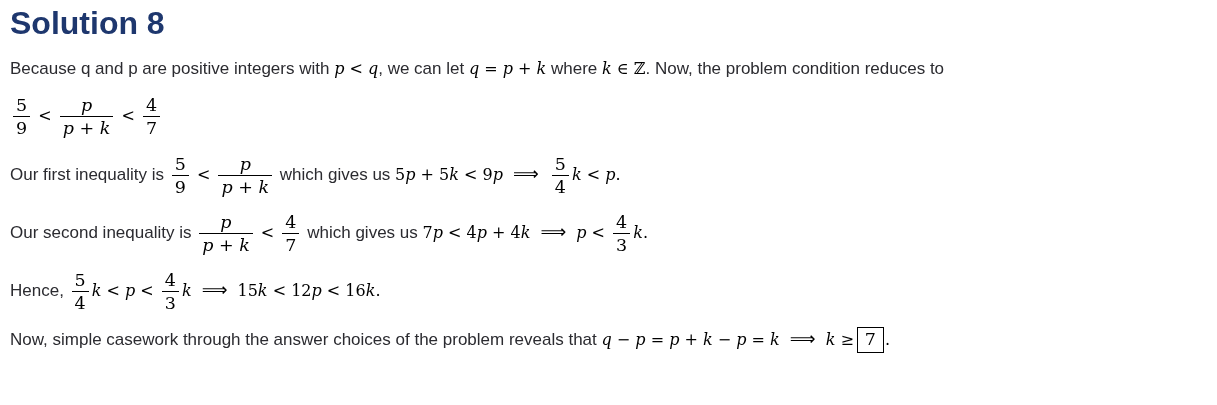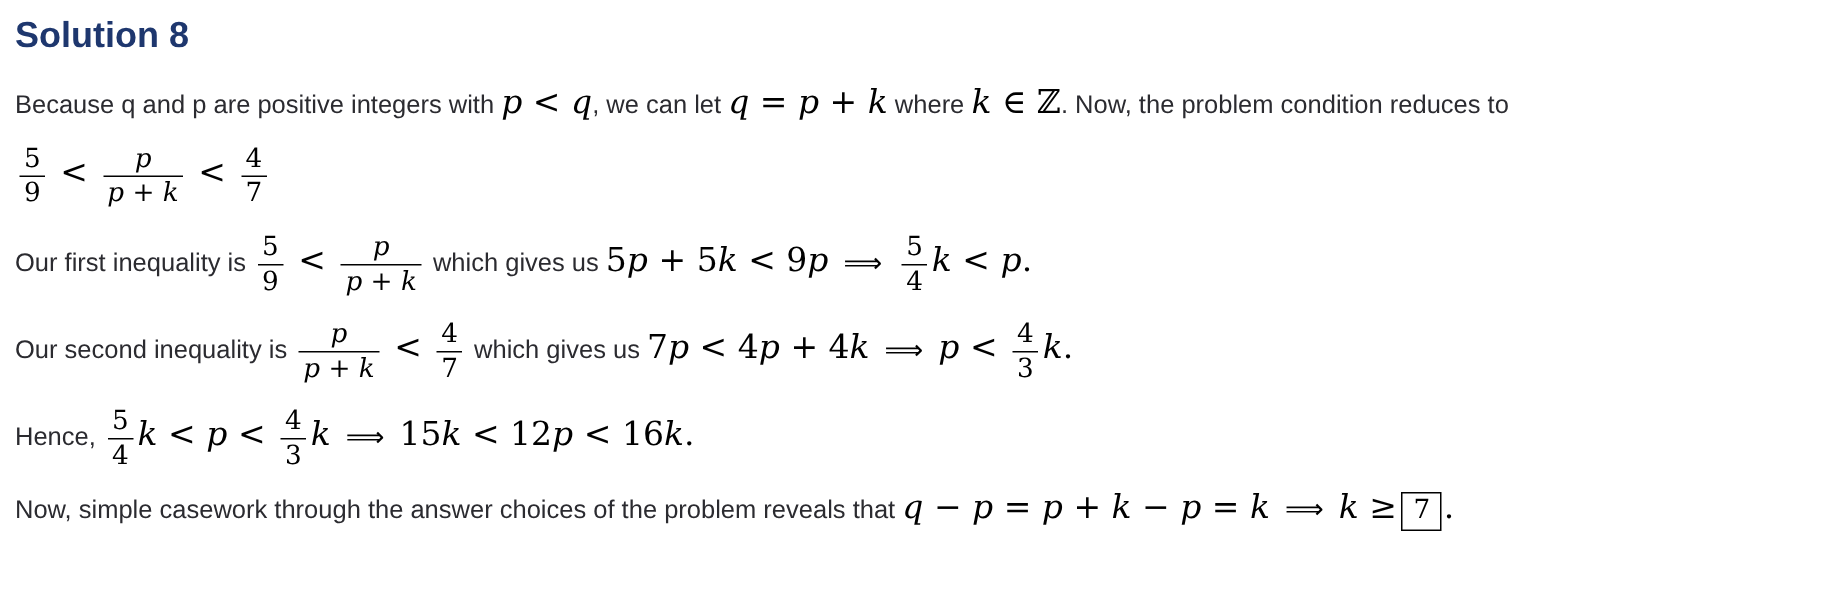--- a/index.html
+++ b/index.html
@@ -12,42 +12,42 @@
     background: #ffffff;
     overflow: hidden;
     font-family: "Liberation Sans", sans-serif;
     color: #2b2b30;
   }
   main {
     padding: 7px 10px 0 10px;
   }
   .title {
     font-family: "Liberation Sans", sans-serif;
-    font-size: 24px;
+    font-size: 32px;
     line-height: 29px;
     font-weight: 700;
     color: #1e376e;
     margin: 2px 0 20px 0;
   }
   .line {
     font-size: 17px;
     line-height: 21px;
     margin: 0 0 13px 0;
     white-space: nowrap;
   }
   .line.display {
     margin: 15px 0 14px 0;
   }
   .txt {
     font-family: "Liberation Sans", sans-serif;
     color: #2b2b30;
   }
   .math {
     font-family: "DejaVu Serif", serif;
-    font-size: 22px;
+    font-size: 16px;
     color: #000000;
     white-space: pre;
   }
   .math .var {
     font-style: italic;
   }
   .frac {
     display: inline-block;
     vertical-align: middle;
     text-align: center;

